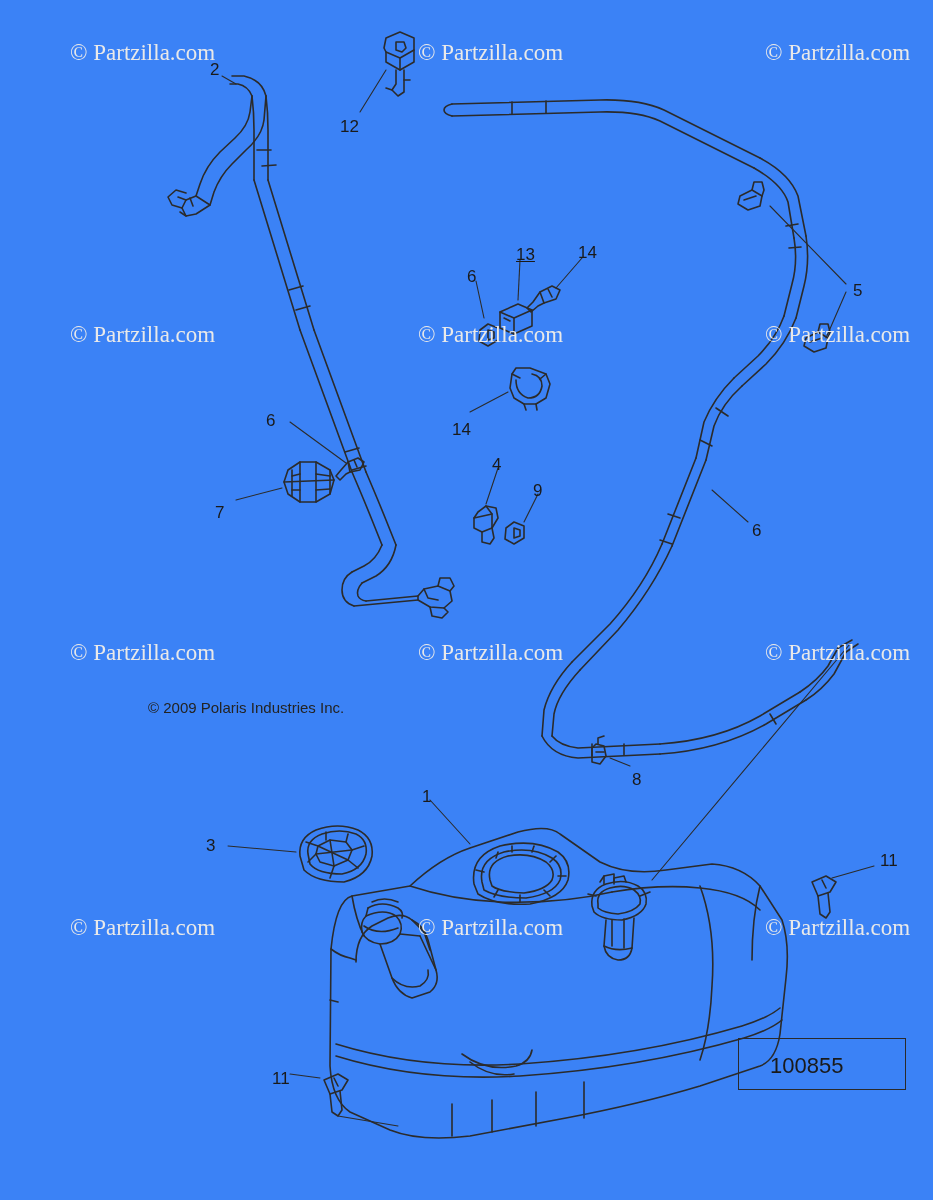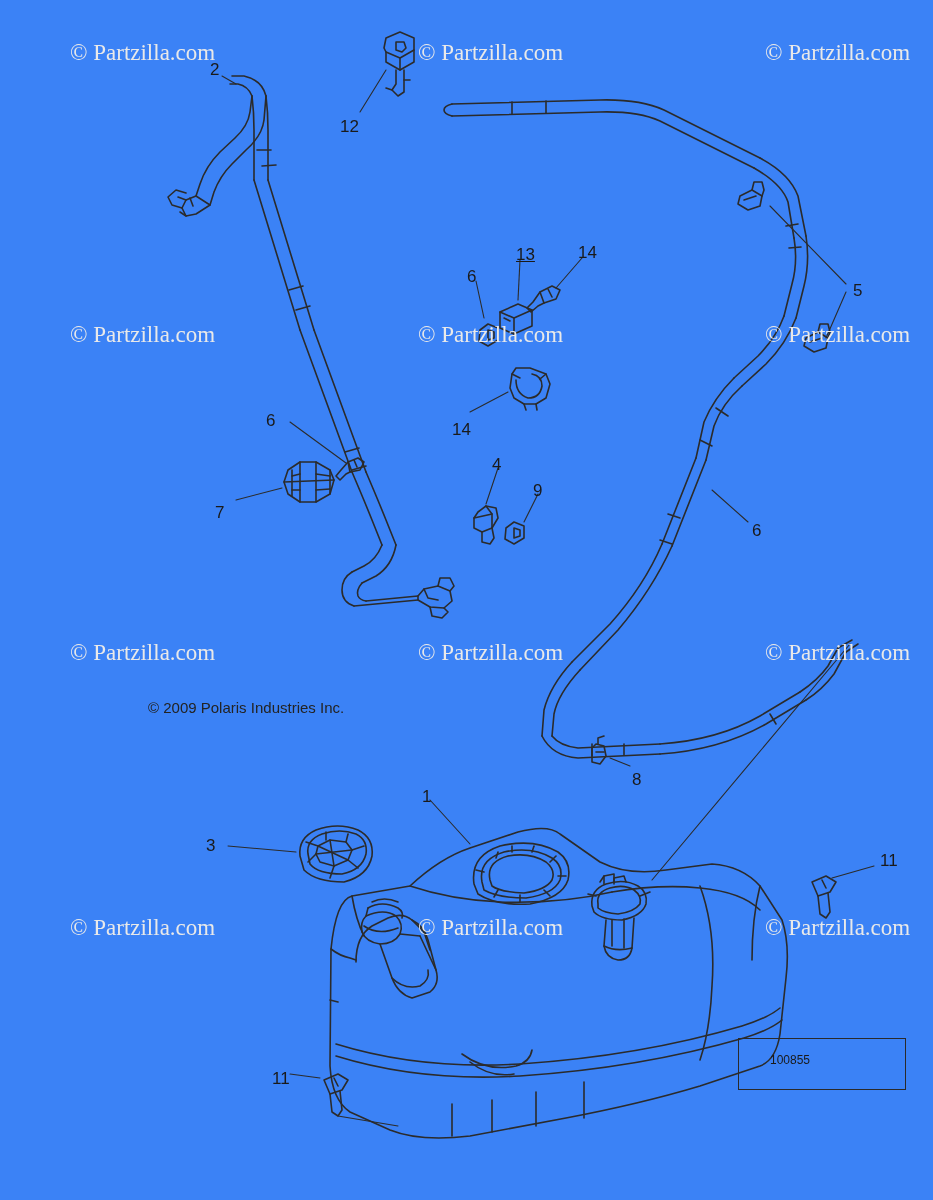--- a/index.html
+++ b/index.html
@@ -40,21 +40,21 @@
   .copyright {
     position: absolute;
     font-family: "Liberation Sans", sans-serif;
     font-size: 15px;
     color: #232323;
     white-space: nowrap;
   }
   .diagram-id {
     position: absolute;
     font-family: "Liberation Sans", sans-serif;
-    font-size: 12px;
+    font-size: 22px;
     color: #1a1a1a;
     white-space: nowrap;
   }
   .idbox {
     position: absolute;
     border: 1px solid #2a2a2a;
     box-sizing: border-box;
   }
 </style>
 </head>

